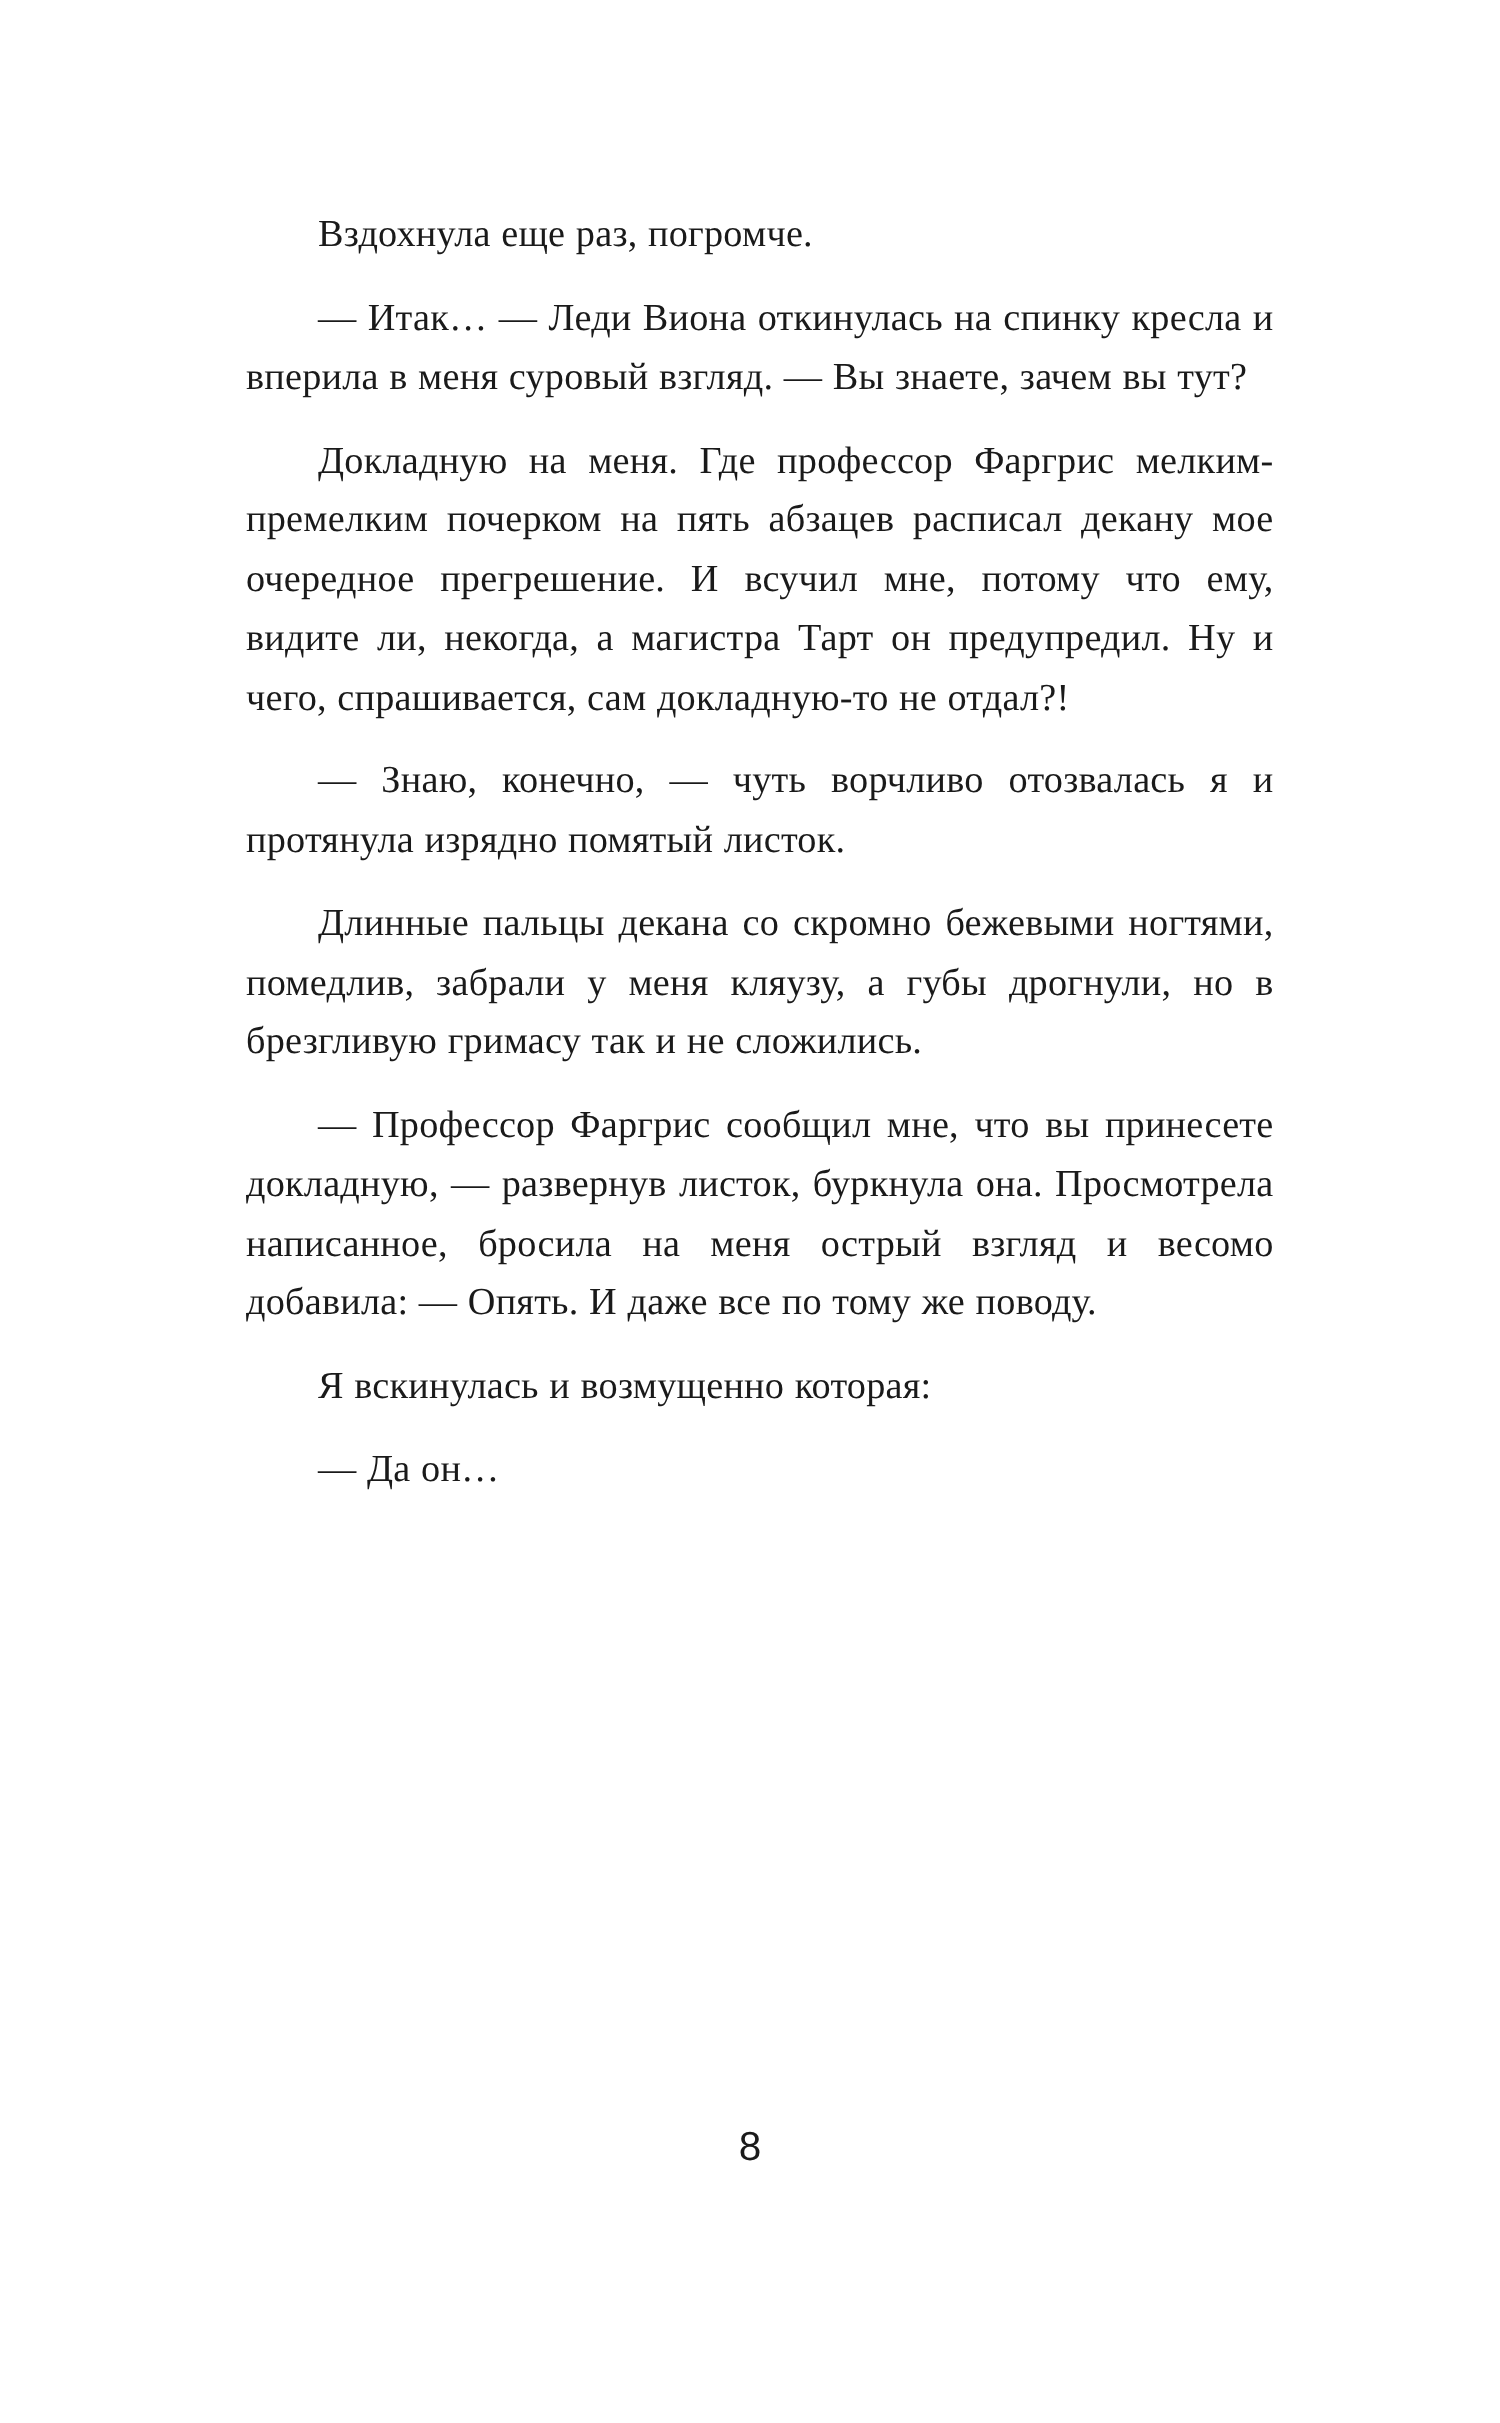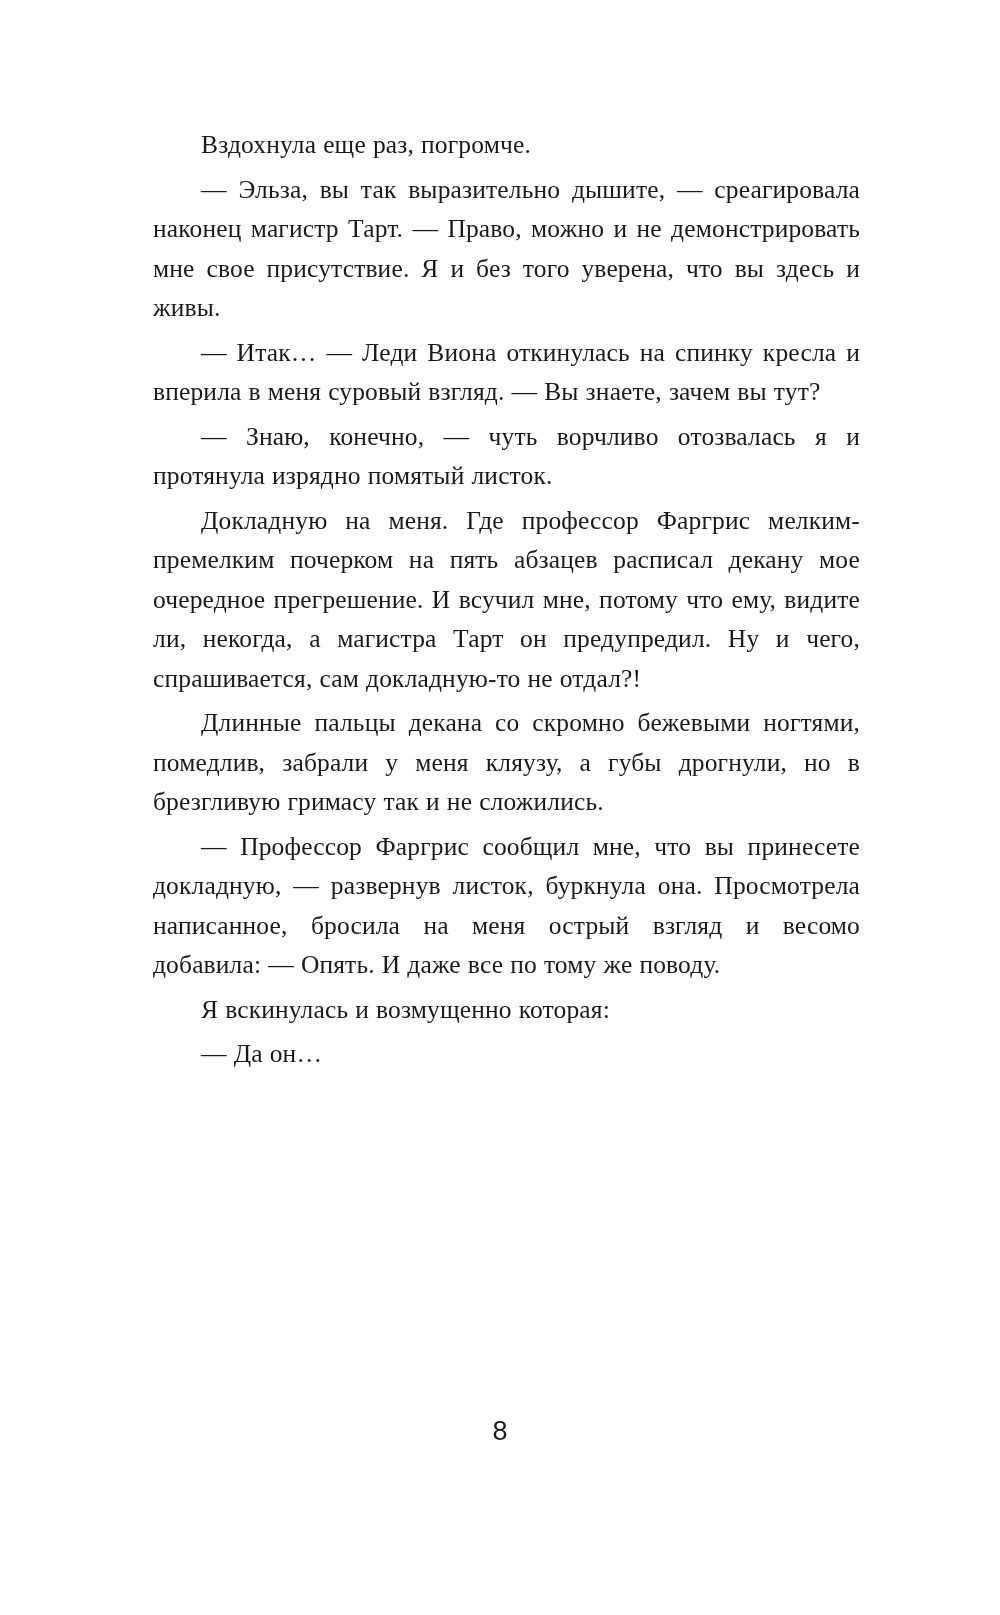--- a/index.html
+++ b/index.html
@@ -24,43 +24,42 @@
   }
   .body-text {
     font-size: 25.5px;
     line-height: 39.5px;
     text-align: justify;
     text-justify: inter-word;
     letter-spacing: 0.15px;
     word-spacing: 0.5px;
   }
   .body-text p {
-    margin: 5px;
+    margin: 16px;
     text-indent: 48px;
   }
   .page-number {
     position: absolute;
     left: 0;
     right: 0;
     bottom: 168px;
     text-align: center;
     font-size: 27px;
     font-family: "Liberation Sans", sans-serif;
     color: #1a1a1a;
   }
 </style>
 </head>
 <body>
 
 <div class="page">
   <div class="body-text">
     <p>Вздохнула еще раз, погромче.</p>
-    <p>— Эльза, вы так выразительно дышите, — среагировала наконец магистр Тарт. — Право, можно и не демонстрировать мне свое присутствие. Я и без того уверена, что вы здесь и живы.</p>
     <p>— Итак… — Леди Виона откинулась на спинку кресла и вперила в меня суровый взгляд. — Вы знаете, зачем вы тут?</p>
+    <p>Докладную на меня. Где профессор Фаргрис мелким-премелким почерком на пять абзацев расписал декану мое очередное прегрешение. И всучил мне, потому что ему, видите ли, некогда, а магистра Тарт он предупредил. Ну и чего, спрашивается, сам докладную-то не отдал?!</p>
     <p>— Знаю, конечно, — чуть ворчливо отозвалась я и протянула изрядно помятый листок.</p>
-    <p>Докладную на меня. Где профессор Фаргрис мелким-премелким почерком на пять абзацев расписал декану мое очередное прегрешение. И всучил мне, потому что ему, видите ли, некогда, а магистра Тарт он предупредил. Ну и чего, спрашивается, сам докладную-то не отдал?!</p>
     <p>Длинные пальцы декана со скромно бежевыми ногтями, помедлив, забрали у меня кляузу, а губы дрогнули, но в брезгливую гримасу так и не сложились.</p>
     <p>— Профессор Фаргрис сообщил мне, что вы принесете докладную, — развернув листок, буркнула она. Просмотрела написанное, бросила на меня острый взгляд и весомо добавила: — Опять. И даже все по тому же поводу.</p>
     <p>Я вскинулась и возмущенно которая:</p>
     <p>— Да он…</p>
   </div>
   <div class="page-number">8</div>
 </div>
 
 </body></html>

